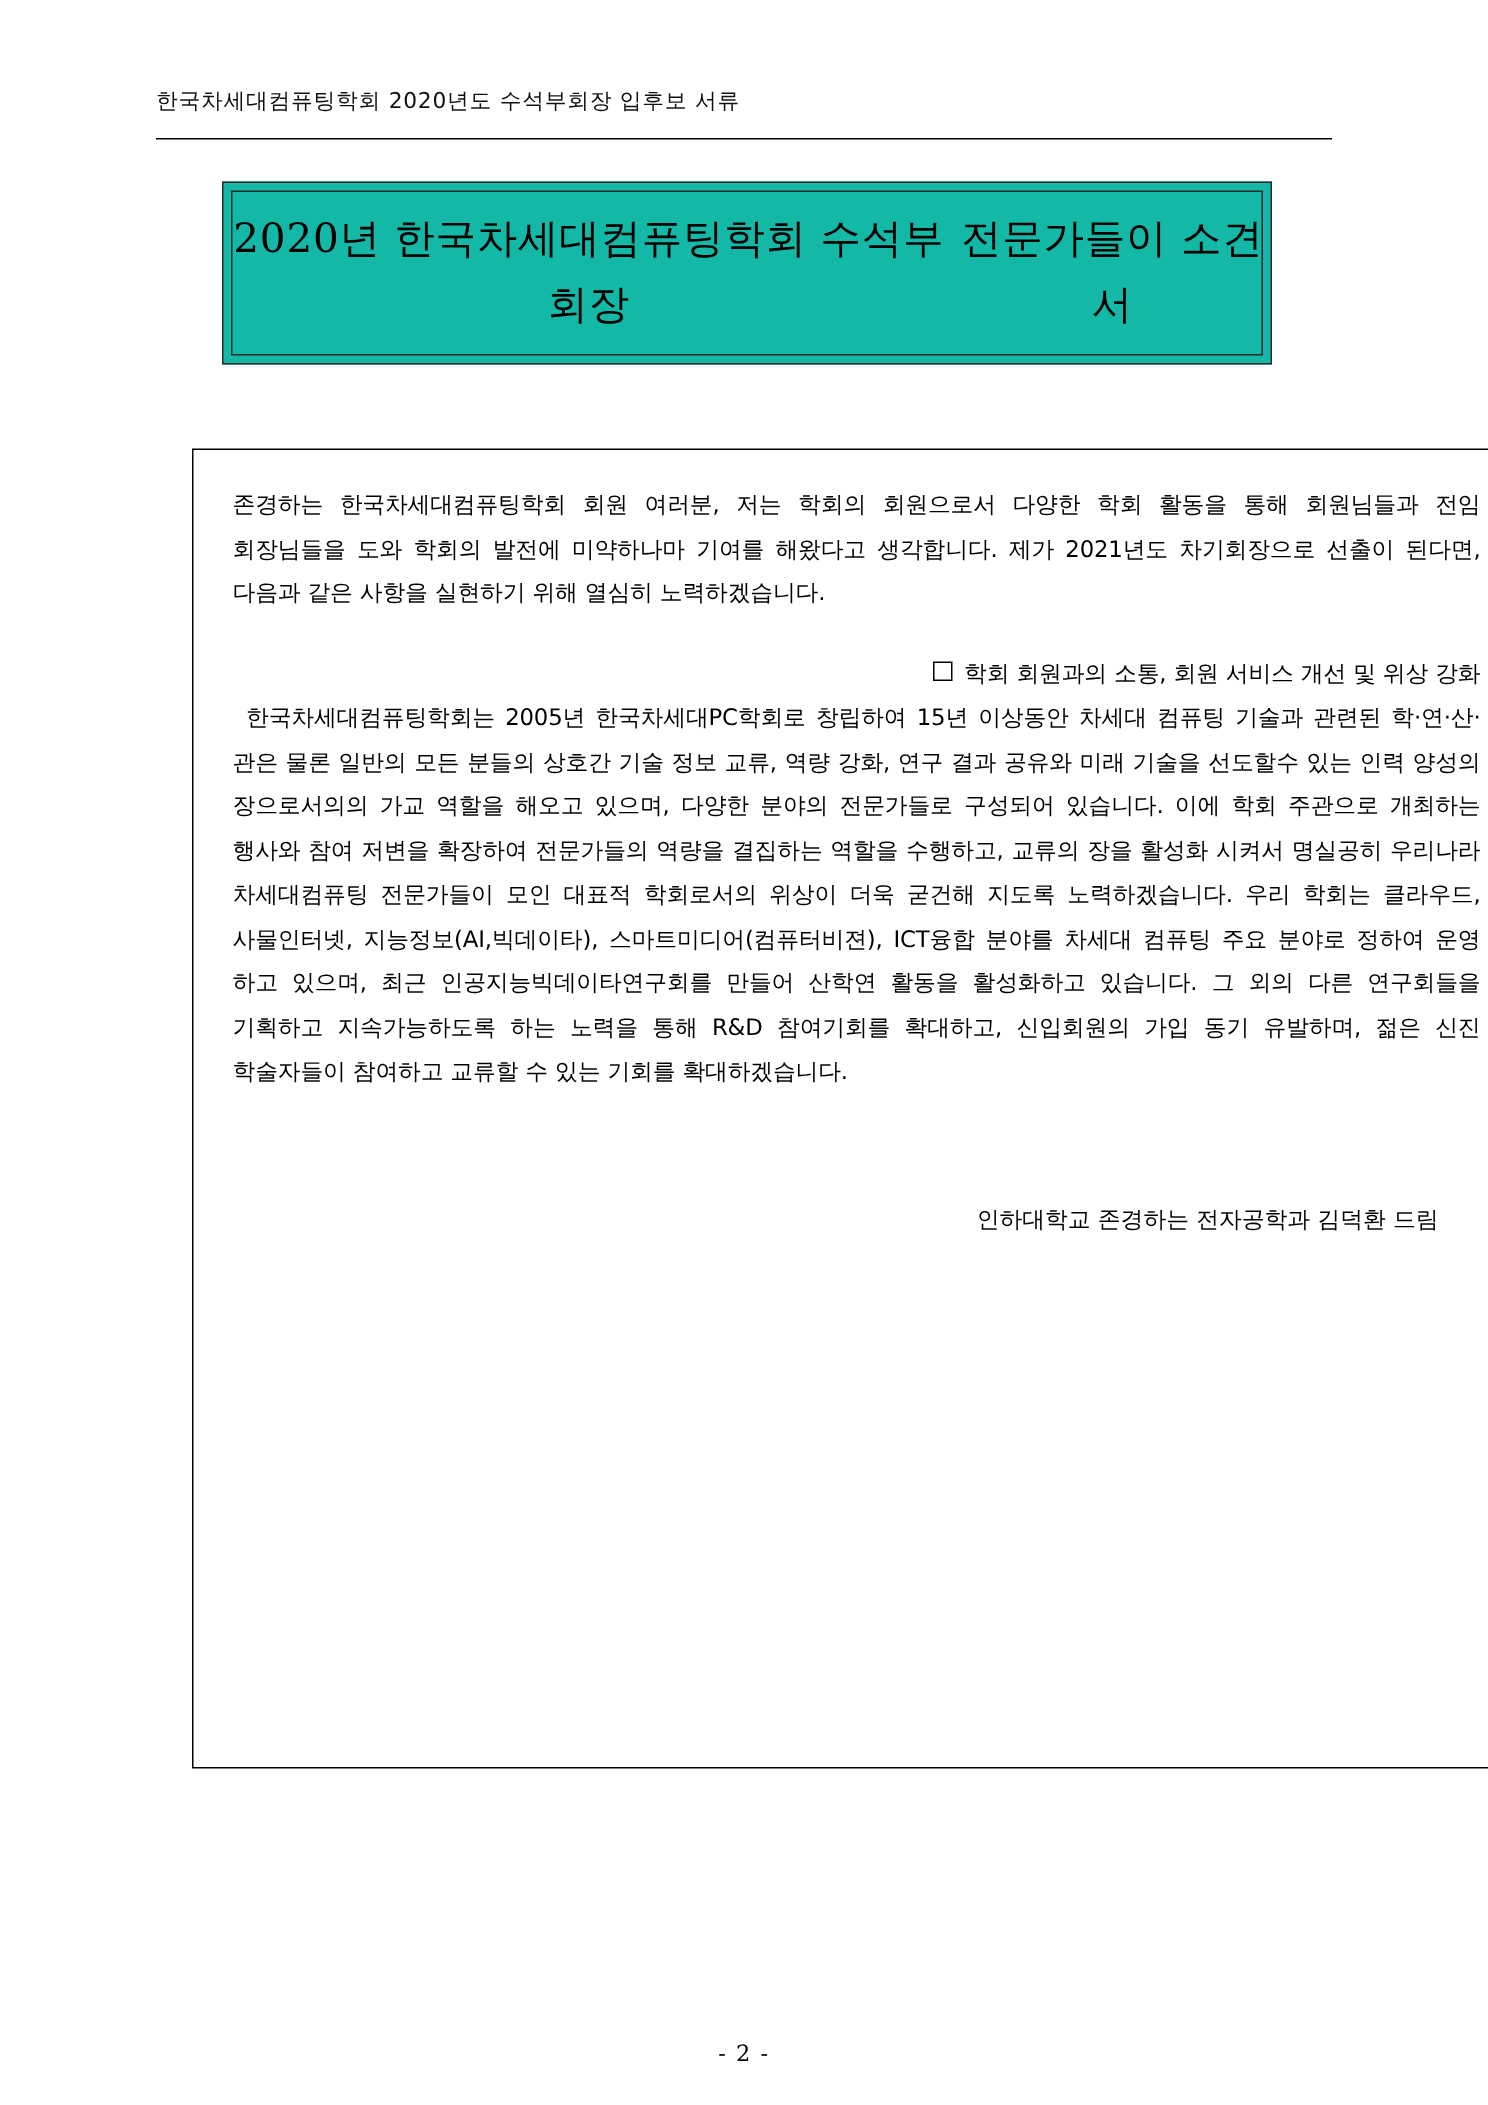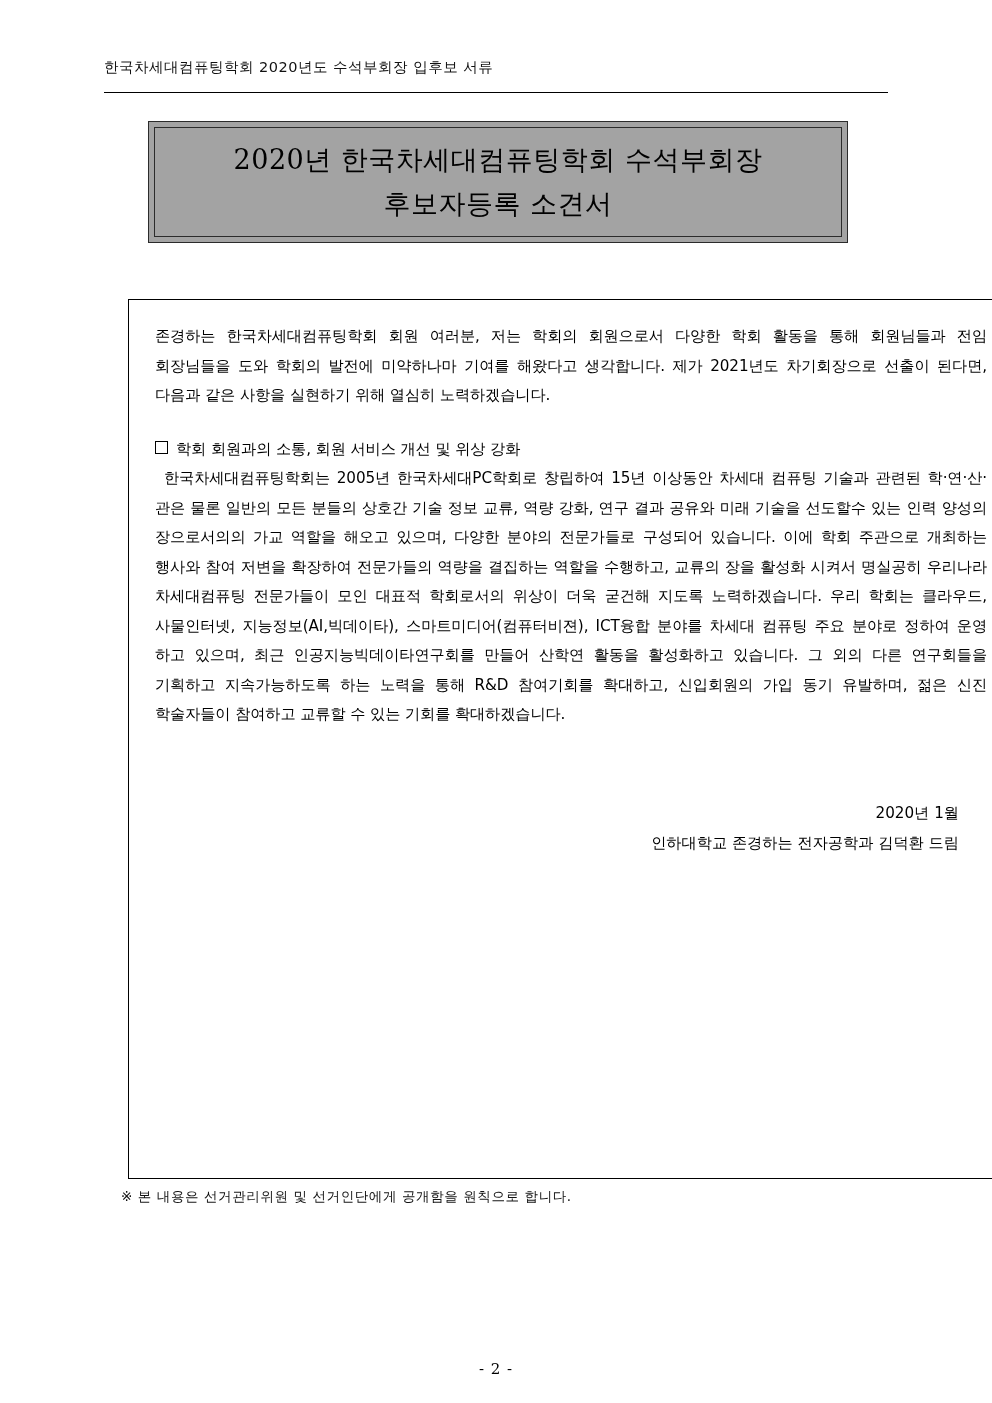--- a/index.html
+++ b/index.html
@@ -44,23 +44,22 @@
 
   
   .title-box {
     position: absolute;
     top: 121px;
     left: 148px;
     width: 700px;
     height: 122px;
     border: 1.4px solid #2b2b2b;
     box-sizing: border-box;
-    background: #a3a3a3;
+    background: #14b8a6;
     display: flex;
-    flex-direction: column;
     align-items: center;
     justify-content: center;
   }
   .title-box .inner {
     position: absolute;
     top: 5px;
     left: 5px;
     right: 5px;
     bottom: 5px;
     border: 1px solid #2b2b2b;
@@ -102,20 +101,21 @@
     text-indent: 9px;
   }
   .spacer {
     height: 24px;
   }
   .heading {
     font-size: 15.2px;
     line-height: 29.5px;
     letter-spacing: -0.1px;
     margin: 0;
+    text-align: right;
   }
   .heading .box-glyph {
     display: inline-block;
     width: 11px;
     height: 11px;
     border: 1.3px solid #000;
     margin-right: 8px;
     vertical-align: 0px;
   }
   .sign-block {
@@ -159,44 +159,42 @@
 <body>
 
 <div class="page">
 
   <div class="running-header">한국차세대컴퓨팅학회 2020년도 수석부회장 입후보 서류</div>
   <div class="header-rule"></div>
 
   <div class="title-box">
     <div class="inner"></div>
     <div class="title-line">2020년 한국차세대컴퓨팅학회 수석부회장</div>
-    <div class="title-line">후보자등록 소견서</div>
+    <div class="title-line">전문가들이 소견서</div>
   </div>
 
   <div class="body-box">
 
     <p class="para">존경하는 한국차세대컴퓨팅학회 회원 여러분, 저는 학회의 회원으로서 다양한 학회 활동을 통해 회원님들과 전임 회장님들을 도와 학회의 발전에 미약하나마 기여를 해왔다고 생각합니다. 제가 2021년도 차기회장으로 선출이 된다면, 다음과 같은 사항을 실현하기 위해 열심히 노력하겠습니다.</p>
 
     <div class="spacer"></div>
 
     <p class="heading">
       <span class="box-glyph"></span><span>학회 회원과의 소통, 회원 서비스 개선 및 위상 강화</span>
     </p>
     <p class="para indent">한국차세대컴퓨팅학회는 2005년 한국차세대PC학회로 창립하여 15년 이상동안 차세대 컴퓨팅 기술과 관련된 학·연·산·관은 물론 일반의 모든 분들의 상호간 기술 정보 교류, 역량 강화, 연구 결과 공유와 미래 기술을 선도할수 있는 인력 양성의 장으로서의의 가교 역할을 해오고 있으며, 다양한 분야의 전문가들로 구성되어 있습니다. 이에 학회 주관으로 개최하는 행사와 참여 저변을 확장하여 전문가들의 역량을 결집하는 역할을 수행하고, 교류의 장을 활성화 시켜서 명실공히 우리나라 차세대컴퓨팅 전문가들이 모인 대표적 학회로서의 위상이 더욱 굳건해 지도록 노력하겠습니다. 우리 학회는 클라우드, 사물인터넷, 지능정보(AI,빅데이타), 스마트미디어(컴퓨터비젼), ICT융합 분야를 차세대 컴퓨팅 주요 분야로 정하여 운영 하고 있으며, 최근 인공지능빅데이타연구회를 만들어 산학연 활동을 활성화하고 있습니다. 그 외의 다른 연구회들을 기획하고 지속가능하도록 하는 노력을 통해 R&amp;D 참여기회를 확대하고, 신입회원의 가입 동기 유발하며, 젊은 신진 학술자들이 참여하고 교류할 수 있는 기회를 확대하겠습니다.</p>
 
     <div class="spacer"></div>
 
 
     <div class="spacer"></div>
 
 
     <div class="sign-block">
-      <span class="sign-date">2020년 1월</span>
       <span class="sign-name">인하대학교 존경하는 전자공학과 김덕환 드림</span>
     </div>
 
   </div>
 
-  <div class="footnote">※ 본 내용은 선거관리위원 및 선거인단에게 공개함을 원칙으로 합니다.</div>
 
   <div class="page-number">- 2 -</div>
 
 </div>
 
 </body></html>

